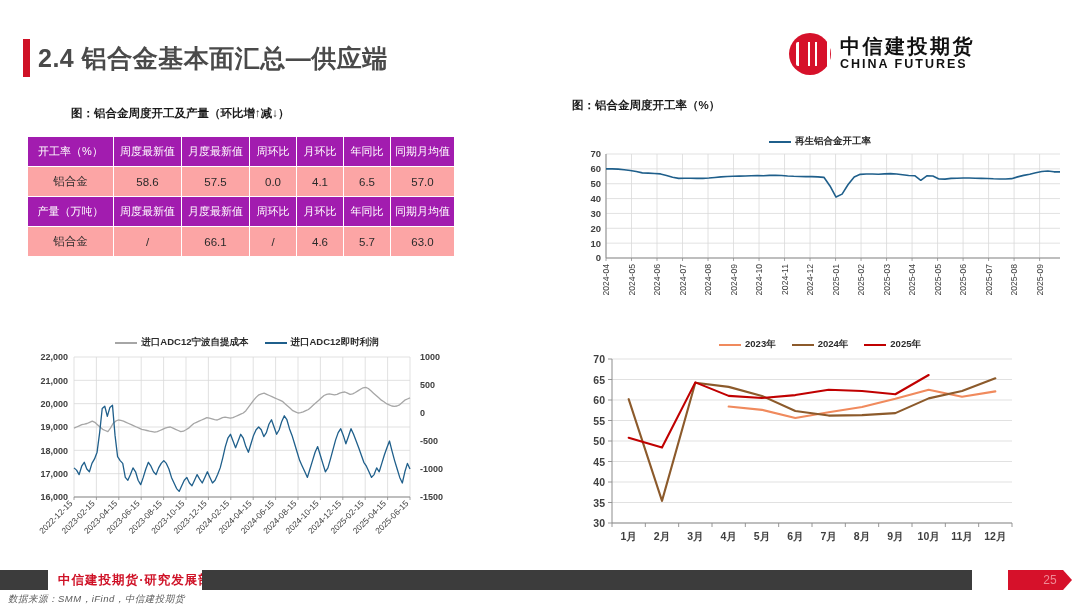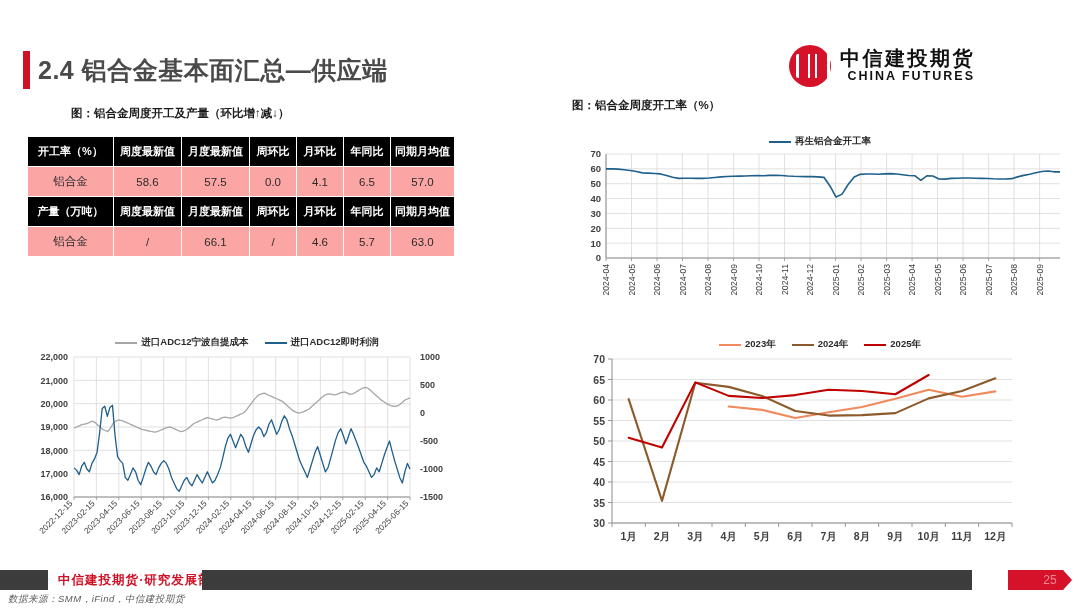--- a/index.html
+++ b/index.html
@@ -7,21 +7,21 @@
   body {
     font-family: "Liberation Sans", "DejaVu Sans", sans-serif;
     background: #ffffff;
     position: relative;
     overflow: hidden;
   }
 
   
   #slide-header {
     position: absolute;
-    left: 0; top: 13px; width: 993px; height: 92px; text-align: right;
+    left: 0; top: 1px; width: 993px; height: 92px;
   }
   #title-accent {
     position: absolute;
     left: 23px; top: 38px;
     width: 7px; height: 38px;
     background: #cf1126;
   }
   #page-title {
     position: absolute;
     left: 38px; top: 38px;
@@ -92,23 +92,23 @@
     table-layout: fixed;
   }
   #supply-table td {
     height: 30px;
     text-align: center;
     vertical-align: middle;
     font-size: 11.5px;
     border: 1px solid #ffffff;
   }
   #supply-table tr.hdr td {
-    background: #000000;
+    background: #a21caf;
     color: #ffffff;
-    font-weight: bold;
+    font-weight: normal;
     font-size: 11px;
   }
   #supply-table tr.body td {
     background: #fca5a5;
     color: #2b2b2b;
   }
   #supply-table td.neg { color: #ff0000; }
   .col-0 { width: 86px; }
   .col-1 { width: 68px; }
   .col-2 { width: 68px; }

